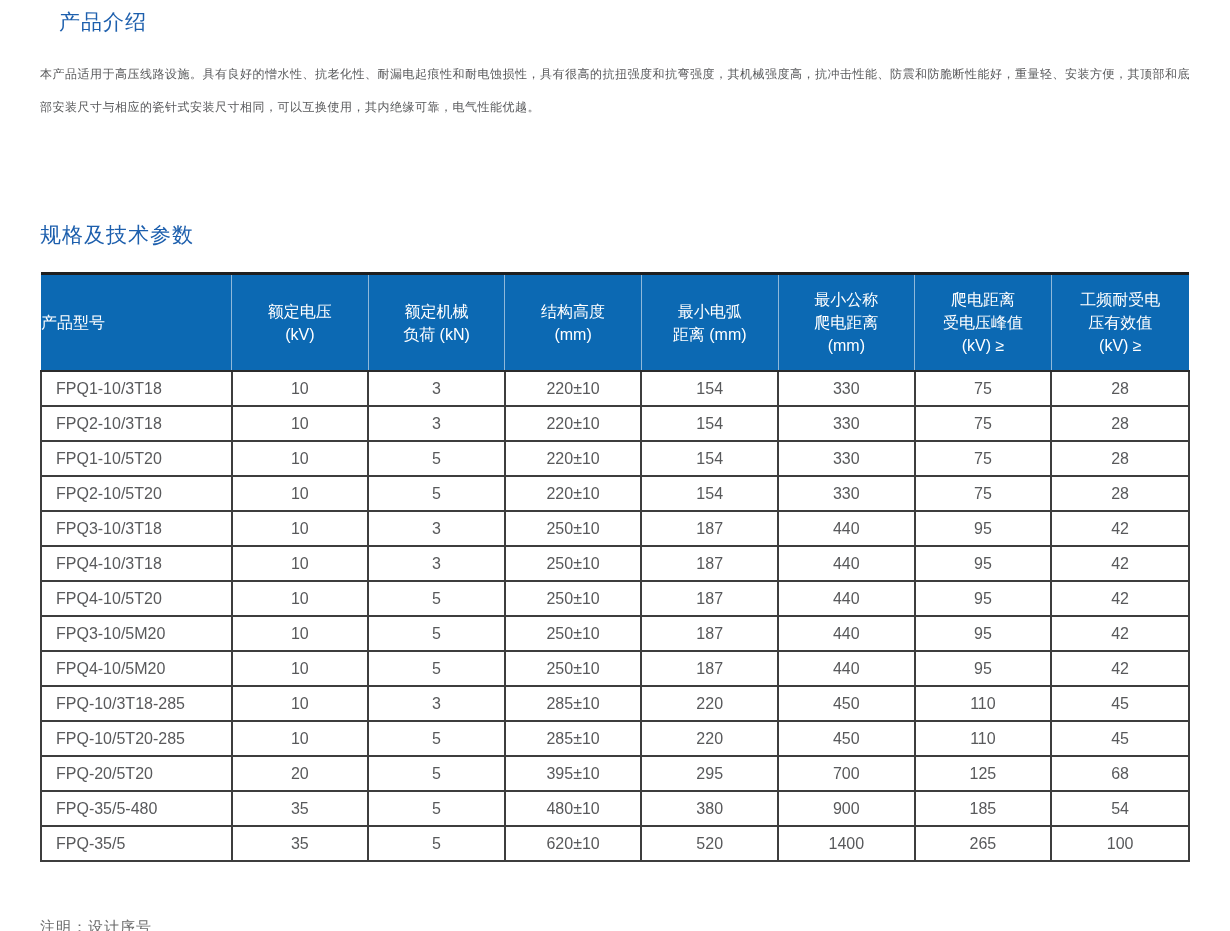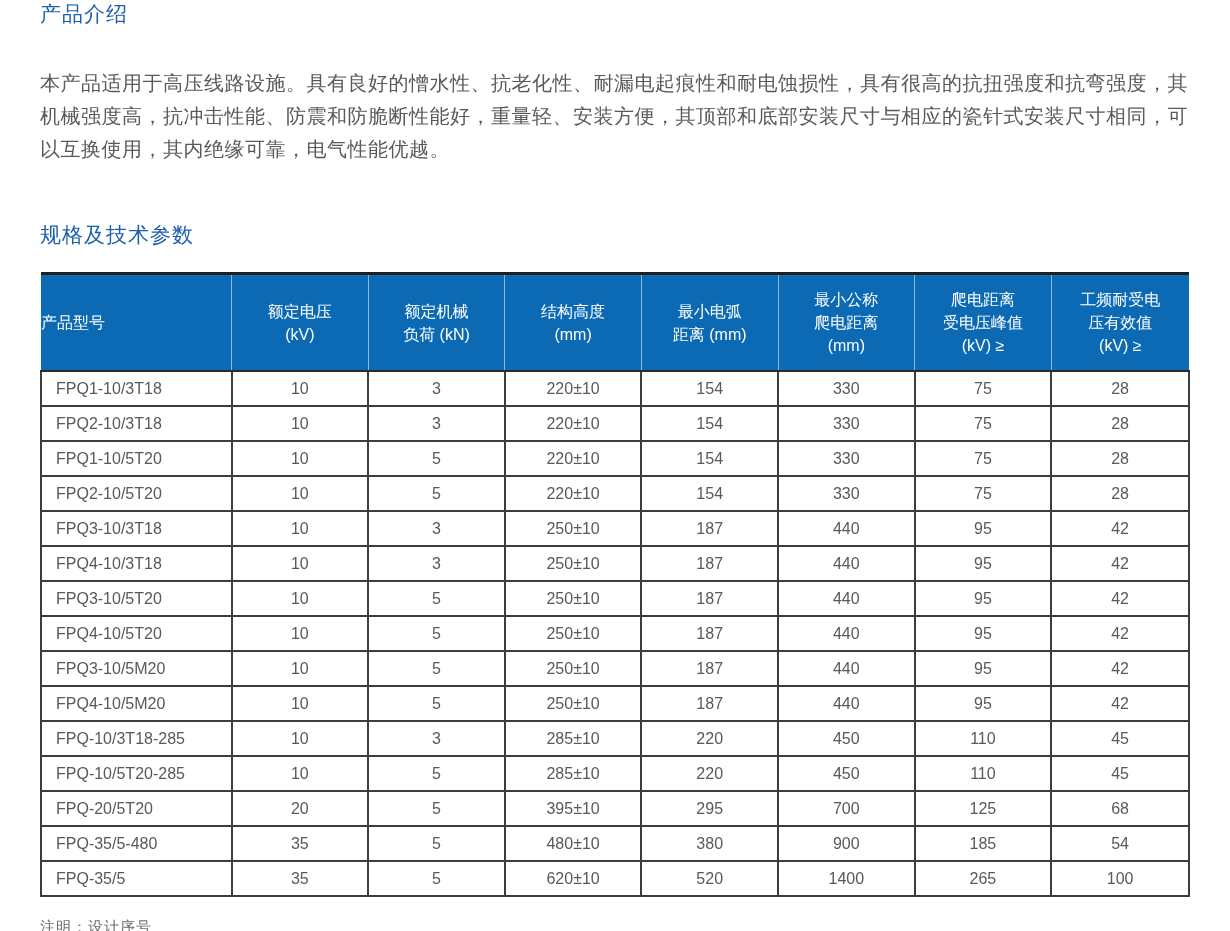--- a/index.html
+++ b/index.html
@@ -15,25 +15,25 @@
     width:1230px;height:931px;overflow:hidden;position:relative;
     background:#ffffff;
     font-family:"Liberation Sans","DejaVu Sans",sans-serif;
   }
   .page{position:absolute;inset:0;}
   .section-heading{
     position:absolute;left:40px;margin:0;
     font-size:21px;font-weight:normal;color:var(--heading-blue);
     letter-spacing:1px;
   }
-  #intro-heading{top:0;}
+  #intro-heading{top:8px;margin-left:19px;}
   #specs-heading{top:221px;}
   .intro{
-    position:absolute;left:40px;top:67px;width:1150px;margin:0;
-    font-size:20px;line-height:33px;color:var(--body-text);
+    position:absolute;left:40px;top:58px;width:1150px;margin:0;
+    font-size:12px;line-height:33px;color:var(--body-text);
     letter-spacing:0.5px;
   }
   table.specs{
     position:absolute;left:40px;top:272px;width:1150px;
     border-collapse:collapse;table-layout:fixed;
     font-size:16px;color:var(--body-text);
   }
   table.specs thead th{
     background:var(--header-bg);color:var(--header-text);
     font-weight:normal;font-size:16px;line-height:23px;
@@ -157,30 +157,20 @@
           <td class="left">FPQ4-10/3T18</td>
           <td>10</td>
           <td>3</td>
           <td>250±10</td>
           <td>187</td>
           <td>440</td>
           <td>95</td>
           <td>42</td>
         </tr>
         <tr>
-          <td class="left">FPQ3-10/5T20</td>
-          <td>10</td>
-          <td>5</td>
-          <td>250±10</td>
-          <td>187</td>
-          <td>440</td>
-          <td>95</td>
-          <td>42</td>
-        </tr>
-        <tr>
           <td class="left">FPQ4-10/5T20</td>
           <td>10</td>
           <td>5</td>
           <td>250±10</td>
           <td>187</td>
           <td>440</td>
           <td>95</td>
           <td>42</td>
         </tr>
         <tr>

